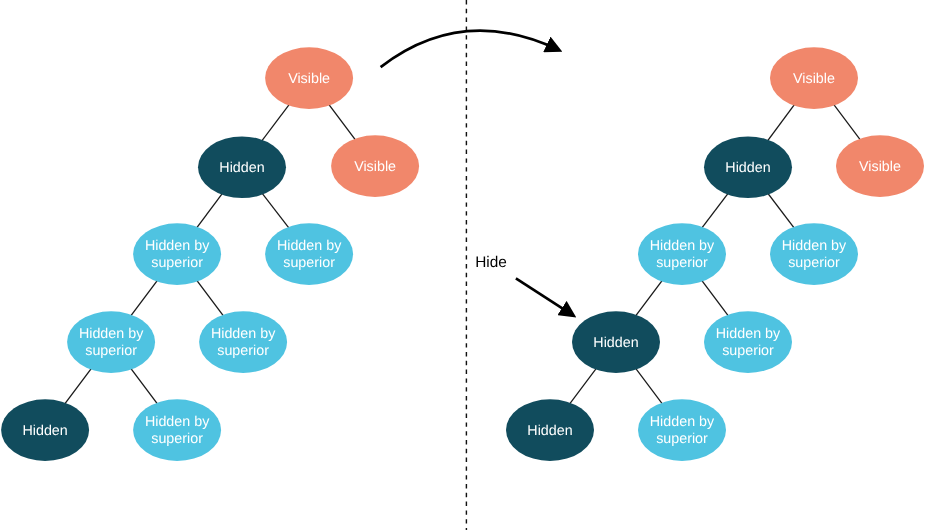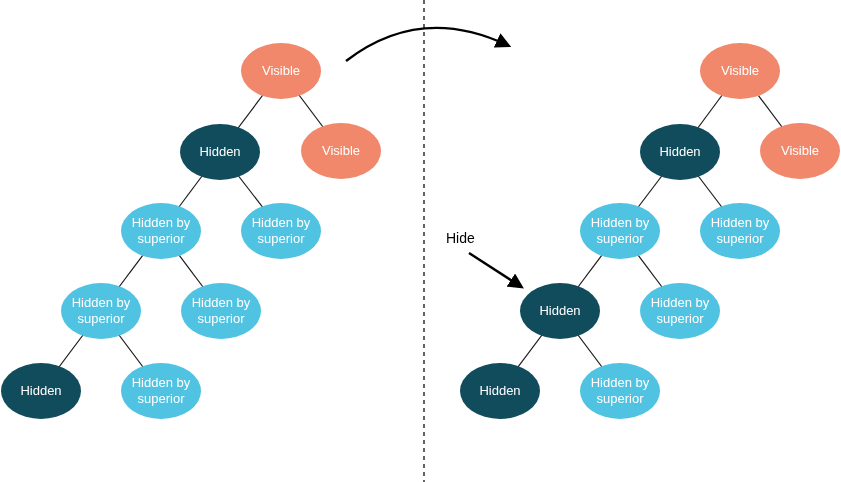--- a/index.html
+++ b/index.html
@@ -75,14 +75,14 @@
       <div class="node" style="left: 700px; top: 43px; width: 80px; height: 56px; background: rgb(241, 135, 107); color: rgb(255, 255, 255);">Visible</div>
       <div class="node" style="left: 640px; top: 124px; width: 80px; height: 56px; background: rgb(17, 76, 93); color: rgb(255, 255, 255);">Hidden</div>
       <div class="node" style="left: 760px; top: 123px; width: 80px; height: 56px; background: rgb(241, 135, 107); color: rgb(255, 255, 255);">Visible</div>
       <div class="node" style="left: 580px; top: 203px; width: 80px; height: 56px; background: rgb(79, 195, 225); color: rgb(255, 255, 255);">Hidden by superior</div>
       <div class="node" style="left: 700px; top: 203px; width: 80px; height: 56px; background: rgb(79, 195, 225); color: rgb(255, 255, 255);">Hidden by superior</div>
       <div class="node" style="left: 520px; top: 283px; width: 80px; height: 56px; background: rgb(17, 76, 93); color: rgb(255, 255, 255);">Hidden</div>
       <div class="node" style="left: 640px; top: 283px; width: 80px; height: 56px; background: rgb(79, 195, 225); color: rgb(255, 255, 255);">Hidden by superior</div>
       <div class="node" style="left: 460px; top: 363px; width: 80px; height: 56px; background: rgb(17, 76, 93); color: rgb(255, 255, 255);">Hidden</div>
       <div class="node" style="left: 580px; top: 363px; width: 80px; height: 56px; background: rgb(79, 195, 225); color: rgb(255, 255, 255);">Hidden by superior</div>
     </div>
-  <div class="hide-label" style="left: 446px; top: 230px;">Hide</div>
+  <div class="hide-label" style="left: 432px; top: 230px;">Hide</div>
 </div>
 
 </body></html>

